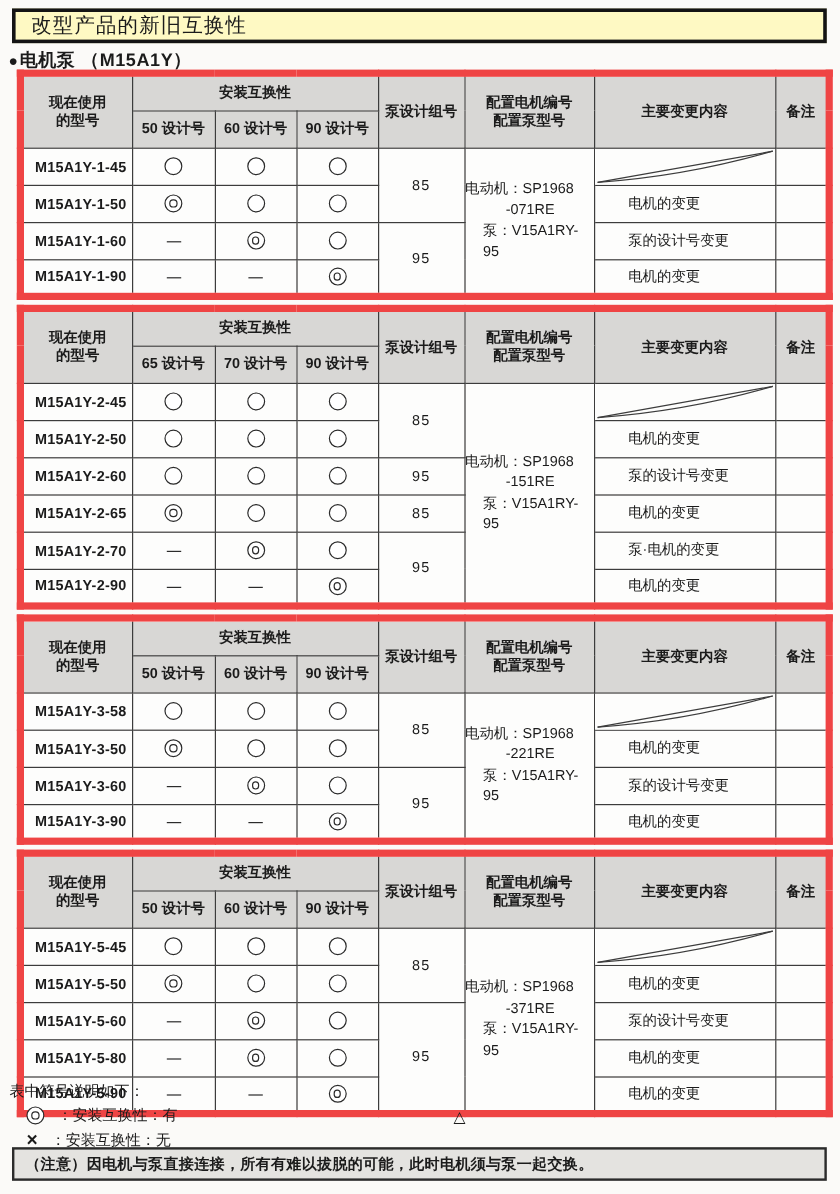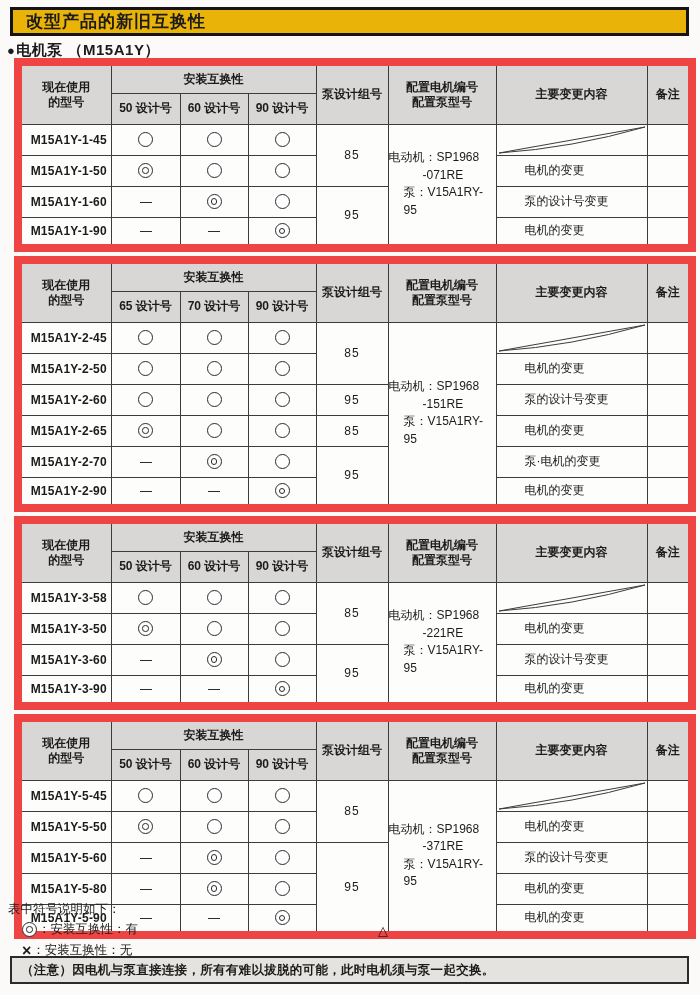--- a/index.html
+++ b/index.html
@@ -5,35 +5,35 @@
   html,body{margin:0;padding:0;background:#d9d9d6;}
   .page{
     position:relative;width:700px;height:995px;margin:0 auto;
     background:#fbfaf8;color:#1b1b1b;
     font-family:"Liberation Sans","DejaVu Sans",sans-serif;
     overflow:hidden;
   }
   
   .title-box{
     position:absolute;left:10px;top:7px;width:679px;height:29px;
-    border:3px solid #141414;background:#eab308;box-sizing:border-box;
+    border:3px solid #141414;background:#fef9c3;box-sizing:border-box;
     display:flex;align-items:center;padding-left:13px;
-    font-size:17px;font-weight:bold;letter-spacing:1px;
+    font-size:17px;font-weight:normal;letter-spacing:1px;
   }
   .subtitle{
     position:absolute;left:7px;top:41px;height:18px;
     font-size:15px;font-weight:bold;display:flex;align-items:center;letter-spacing:0.5px;
   }
   .subtitle .bullet{font-size:13px;margin-right:1px;}
 
   
   .tables{position:absolute;left:14px;top:58px;width:674px;}
   table.sec{
     border-collapse:collapse;table-layout:fixed;width:674px;
-    border:8px solid #ef4444;margin-bottom:4px;
+    border:6px solid #ef4444;margin-bottom:4px;
   }
   table.sec th,table.sec td{
     border:1px solid #3c3c3c;box-sizing:border-box;overflow:hidden;
   }
   table.sec th{
     background:var(--header-bg,#d8d7d5);
     font-size:12px;font-weight:bold;height:31px;
     white-space:pre-line;text-align:center;line-height:1.25;
   }
   table.sec td{height:31px;font-size:12px;background:#fdfdfc;}
@@ -53,21 +53,21 @@
   .sym-double{display:inline-flex;width:13px;height:13px;border:1.4px solid #2b2b2b;border-radius:50%;align-items:center;justify-content:center;vertical-align:middle;background:#fff;}
   .sym-double i{display:block;width:4.5px;height:4.5px;border:1.3px solid #2b2b2b;border-radius:50%;}
   .sym-dash{display:inline-block;width:12px;height:0;border-top:1.7px solid #2b2b2b;vertical-align:middle;}
   .sym-tri{font-size:13px;line-height:1;display:inline-block;transform:translateY(1px);}
   .sym-x{font-size:16px;line-height:1;font-weight:bold;display:inline-block;}
 
   
   .legend{position:absolute;left:6px;top:901px;width:690px;font-size:12.5px;}
   .legend-title{padding-left:2px;}
   .legend-grid{display:grid;grid-template-columns:356px auto;padding-left:16px;row-gap:4px;margin-top:3px;}
-  .legend-item{display:flex;align-items:center;gap:1px;white-space:nowrap;}
+  .legend-item{display:flex;align-items:center;gap:11px;white-space:nowrap;}
 
   
   .note{
     position:absolute;left:10px;top:956px;width:679px;height:28px;
     background:var(--note-bg,#e4e3e0);border:2px solid #2b2b2b;box-sizing:border-box;
     display:flex;align-items:center;padding-left:9px;
     font-size:12.5px;font-weight:bold;letter-spacing:0.3px;
   }
 </style>
 </head>

